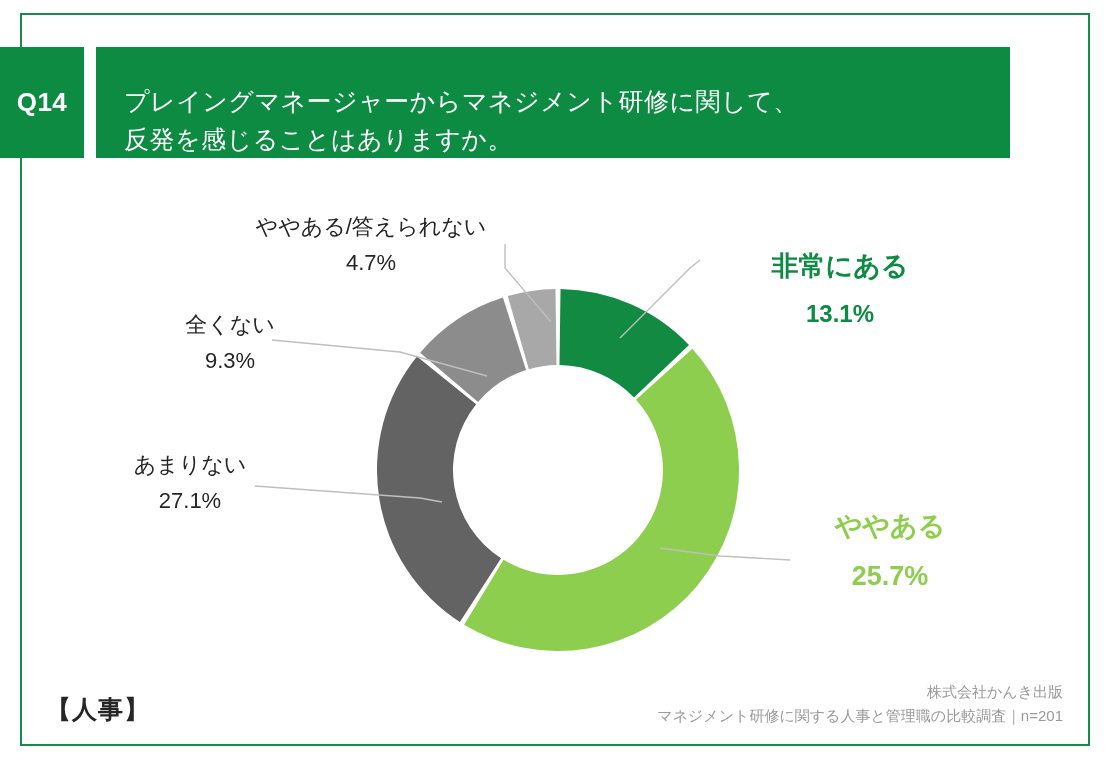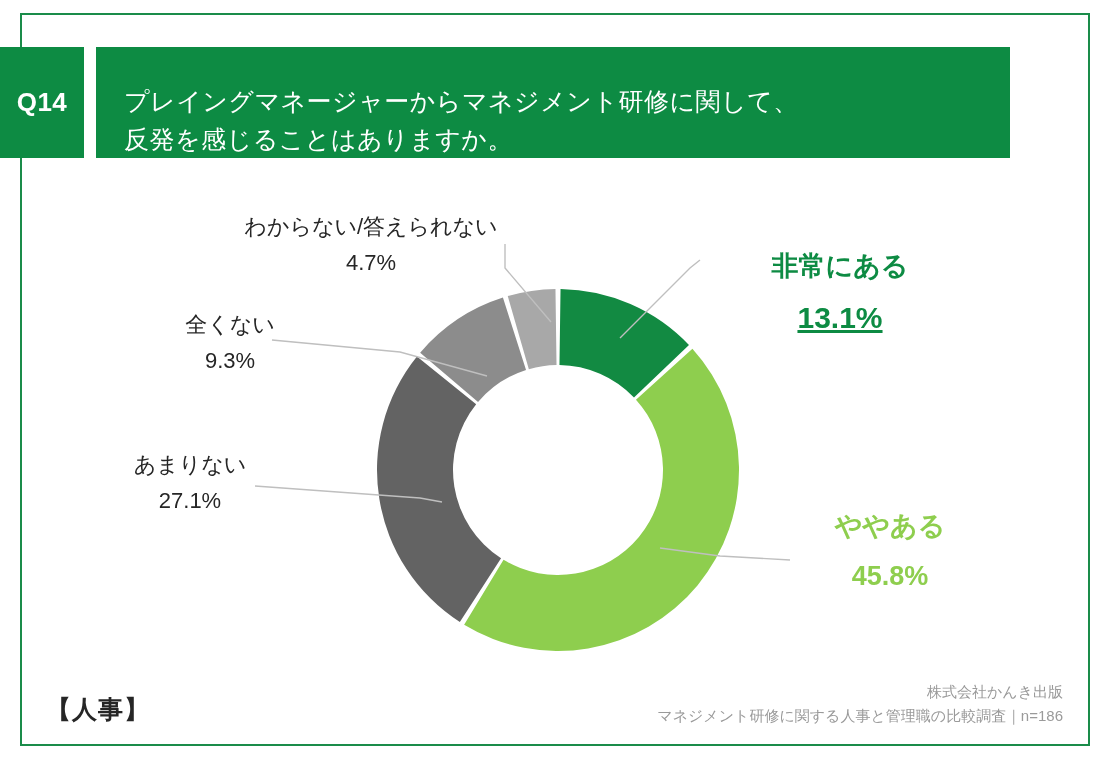--- a/index.html
+++ b/index.html
@@ -18,21 +18,21 @@
   #q-bar .qtext{color:#ffffff;font-size:25px;line-height:1.5;padding-left:28px;
                 letter-spacing:0.5px;white-space:pre-line;}
 
   #chart-area{position:absolute;left:0;top:0;width:1109px;height:767px;}
 
   .lbl{position:absolute;text-align:center;color:#262626;line-height:1.35;}
   .lbl .t{display:block;font-size:22px;}
   .lbl .v{display:block;font-size:22px;margin-top:6px;}
 
   .lbl-green-dark .t{color:#0d8b43;font-weight:bold;font-size:27px;margin-top:26px;}
-  .lbl-green-dark .v{color:#0d8b43;font-weight:bold;font-size:30px;margin-top:14px;text-decoration:underline;}
+  .lbl-green-dark .v{color:#0d8b43;font-weight:bold;font-size:24px;margin-top:14px;}
   .lbl-green-light .t{color:#8ece4e;font-weight:bold;font-size:27px;}
   .lbl-green-light .v{color:#8ece4e;font-weight:bold;font-size:27px;margin-top:14px;}
 
   #lbl-wakaranai{left:236px;top:212px;width:270px;}
   #lbl-mattaku{left:150px;top:310px;width:160px;}
   #lbl-amari{left:110px;top:450px;width:160px;}
   #lbl-hijyo{left:700px;top:222px;width:280px;}
   #lbl-yaya{left:750px;top:508px;width:280px;}
 
   #cat-tag{position:absolute;left:46px;top:693px;font-size:25px;font-weight:bold;
@@ -69,42 +69,42 @@
       <polyline points="505,244 505,268 551,322"></polyline>
       <polyline points="272,340 400,352 487,376"></polyline>
       <polyline points="255,486 420,498 442,502"></polyline>
       <polyline points="700,260 690,268 620,338"></polyline>
       <polyline points="790,560 720,556 660,548"></polyline>
     </g>
   </svg>
 </div>
 
 <div class="lbl" id="lbl-wakaranai">
-  <span class="t">わからない/答えられない</span>
+  <span class="t">ややある/答えられない</span>
   <span class="v">4.7%</span>
 </div>
 
 <div class="lbl" id="lbl-mattaku">
   <span class="t">全くない</span>
   <span class="v">9.3%</span>
 </div>
 
 <div class="lbl" id="lbl-amari">
   <span class="t">あまりない</span>
   <span class="v">27.1%</span>
 </div>
 
 <div class="lbl lbl-green-dark" id="lbl-hijyo">
   <span class="t">非常にある</span>
   <span class="v">13.1%</span>
 </div>
 
 <div class="lbl lbl-green-light" id="lbl-yaya">
   <span class="t">ややある</span>
-  <span class="v">45.8%</span>
+  <span class="v">25.7%</span>
 </div>
 
 <div id="cat-tag">【人事】</div>
 
 <div id="footer">
   <div>株式会社かんき出版</div>
-  <div>マネジメント研修に関する人事と管理職の比較調査｜n=186</div>
+  <div>マネジメント研修に関する人事と管理職の比較調査｜n=201</div>
 </div>
 
 </body></html>

